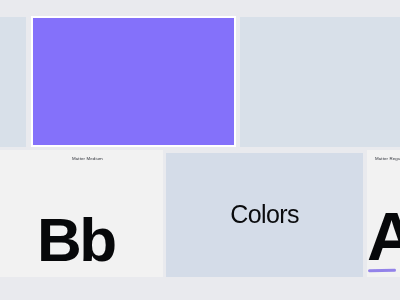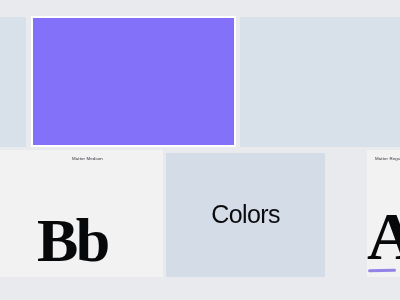--- a/index.html
+++ b/index.html
@@ -77,21 +77,21 @@
     left: -36px;
     top: 150px;
     width: 199px;
     height: 127px;
     background: #f2f2f2;
   }
 
   .card-colors {
     left: 166px;
     top: 153px;
-    width: 159px;
+    width: 197px;
     height: 124px;
     background: #d4dce8;
   }
 
   .card-type-right {
     left: 367px;
     top: 150px;
     width: 130px;
     height: 127px;
     background: #f2f2f2;
@@ -112,21 +112,21 @@
     position: absolute;
     font-size: 4.4px;
     letter-spacing: 0.12px;
     color: #31343c;
     font-family: "Liberation Sans", sans-serif;
     white-space: nowrap;
   }
 
   .glyph {
     position: absolute;
-    font-family: Liberation Serif, serif;
+    font-family: Liberation Sans, sans-serif;
     font-weight: 700;
     color: #07080a;
     line-height: 1;
     white-space: nowrap;
   }
 
   .glyph-bb {
     left: 73px;
     bottom: 6px;
     font-size: 62px;

